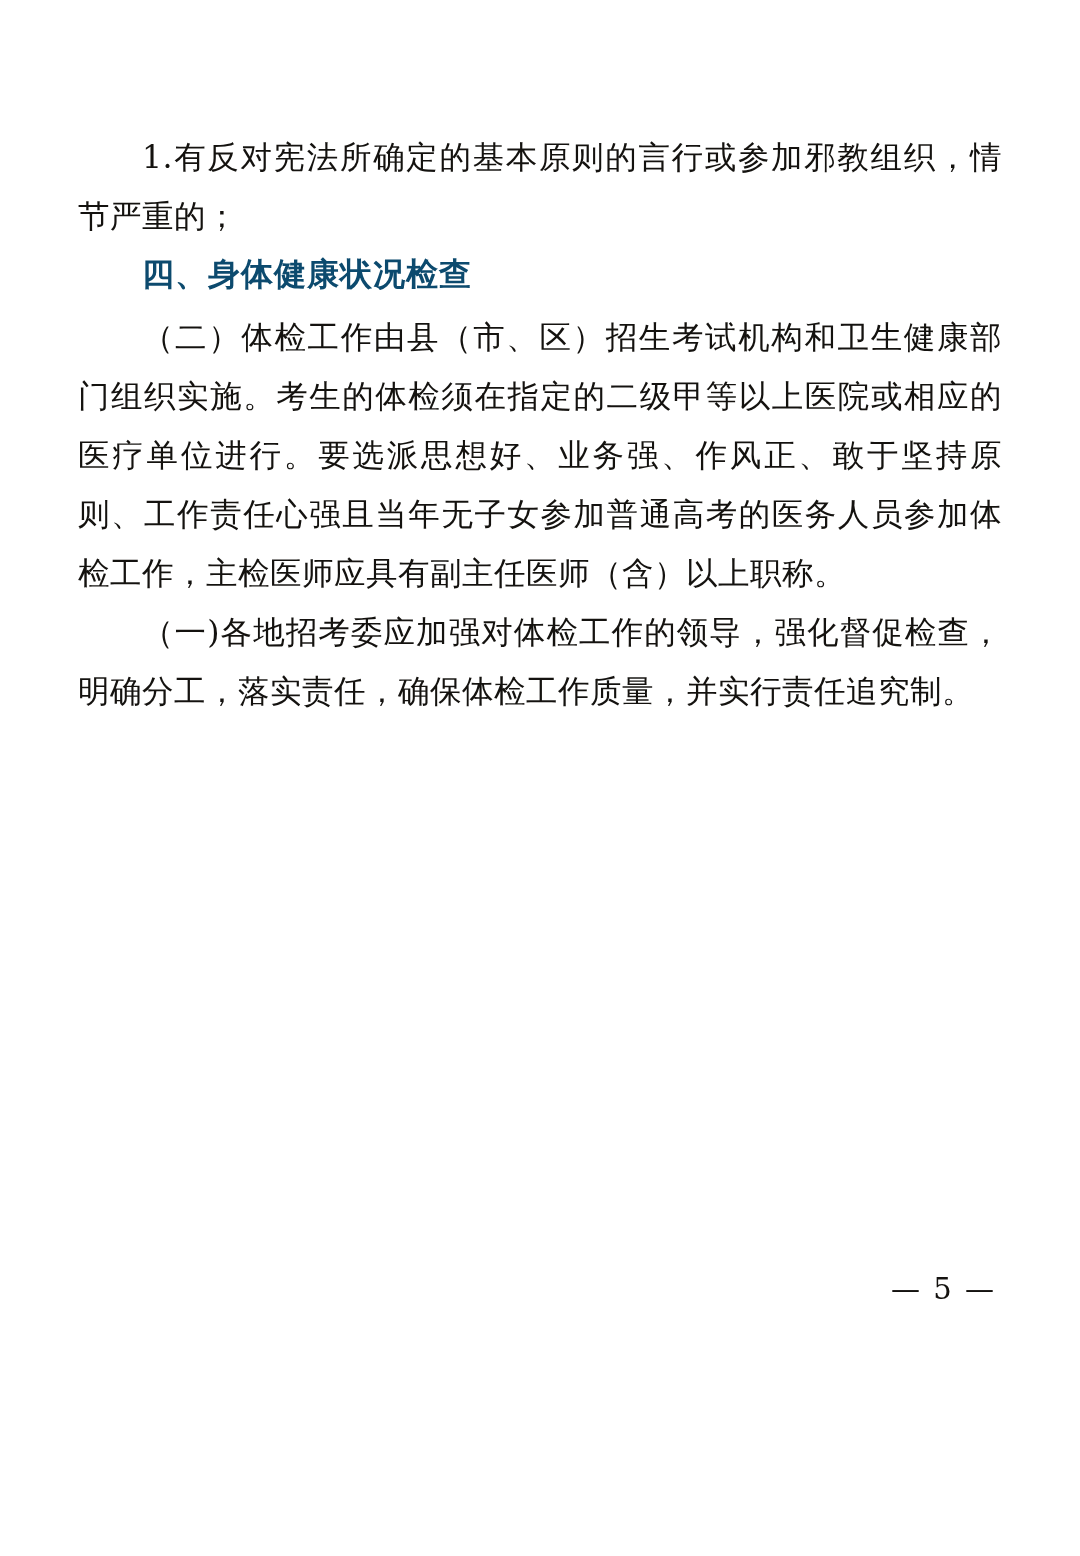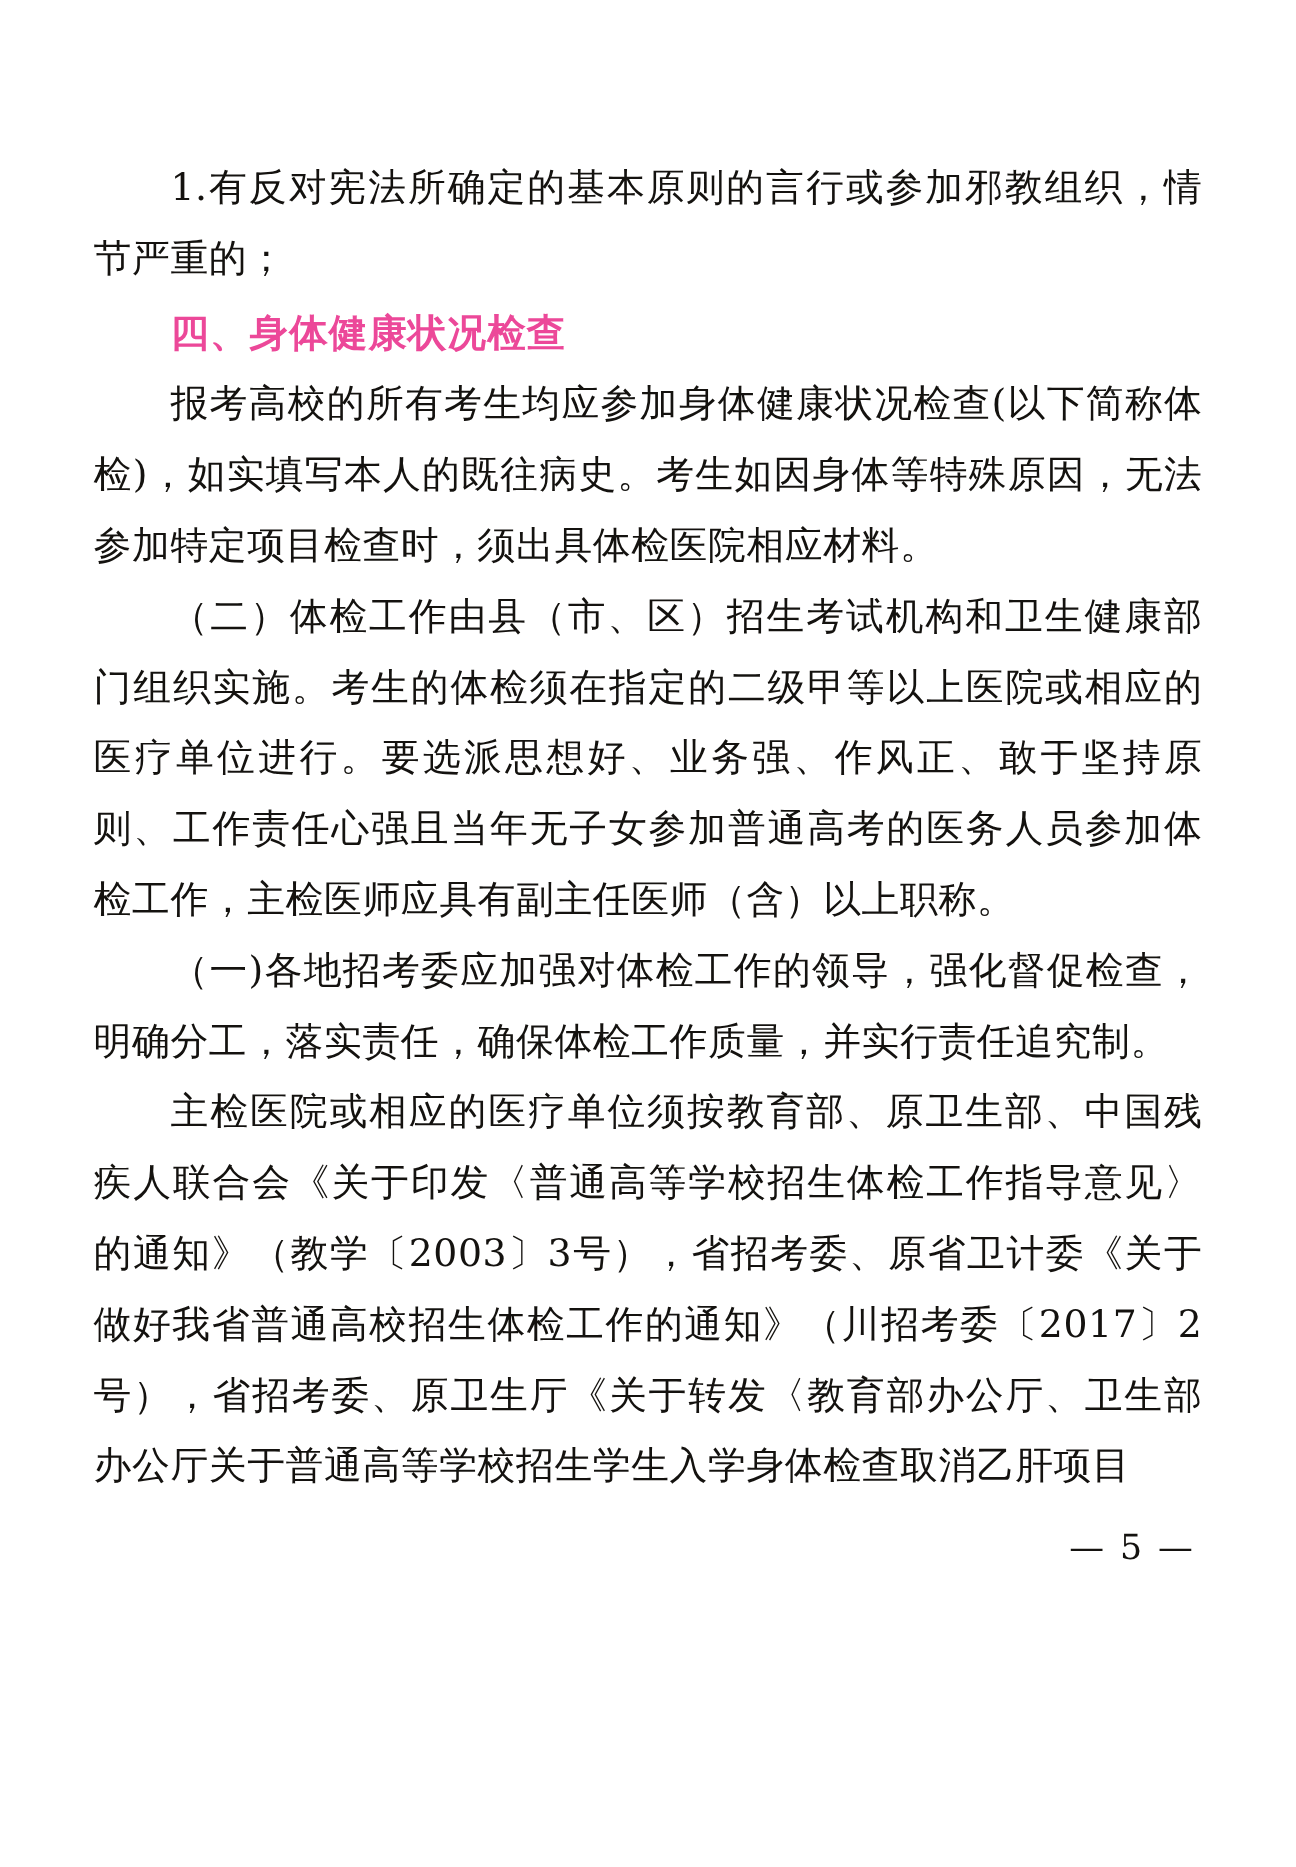--- a/index.html
+++ b/index.html
@@ -38,25 +38,25 @@
     color: #14120f;
     font-weight: 400;
   }
   .indent2 {
     text-indent: 64px;
   }
   .heading {
     font-size: 32px;
     line-height: 62px;
     font-weight: 700;
-    font-family: Liberation Sans, sans-serif;
+    font-family: Liberation Mono, monospace;
     letter-spacing: 1px;
     text-indent: 64px;
     margin: 0;
-    color: #ec4899;
+    color: #0c4a6e;
   }
   .footer {
     position: absolute;
     right: 84px;
     bottom: 58px;
     font-size: 29px;
     letter-spacing: 2px;
     color: #14120f;
     font-family: "DejaVu Serif", "Liberation Serif", serif;
   }
@@ -65,24 +65,22 @@
 <body>
 
 <div class="page">
   <div class="content">
 
     <p class="para indent2">1.有反对宪法所确定的基本原则的言行或参加邪教组织，情节严重的；</p>
 
 
     <h2 class="heading">四、身体健康状况检查</h2>
 
-    <p class="para indent2">报考高校的所有考生均应参加身体健康状况检查(以下简称体检)，如实填写本人的既往病史。考生如因身体等特殊原因，无法参加特定项目检查时，须出具体检医院相应材料。</p>
 
     <p class="para indent2">（二）体检工作由县（市、区）招生考试机构和卫生健康部门组织实施。考生的体检须在指定的二级甲等以上医院或相应的医疗单位进行。要选派思想好、业务强、作风正、敢于坚持原则、工作责任心强且当年无子女参加普通高考的医务人员参加体检工作，主检医师应具有副主任医师（含）以上职称。</p>
 
     <p class="para indent2">（一)各地招考委应加强对体检工作的领导，强化督促检查，明确分工，落实责任，确保体检工作质量，并实行责任追究制。</p>
 
-    <p class="para indent2">主检医院或相应的医疗单位须按教育部、原卫生部、中国残疾人联合会《关于印发〈普通高等学校招生体检工作指导意见〉的通知》（教学〔2003〕3号），省招考委、原省卫计委《关于做好我省普通高校招生体检工作的通知》（川招考委〔2017〕2号），省招考委、原卫生厅《关于转发〈教育部办公厅、卫生部办公厅关于普通高等学校招生学生入学身体检查取消乙肝项目</p>
 
   </div>
 
   <div class="footer">— 5 —</div>
 </div>
 
 </body></html>

